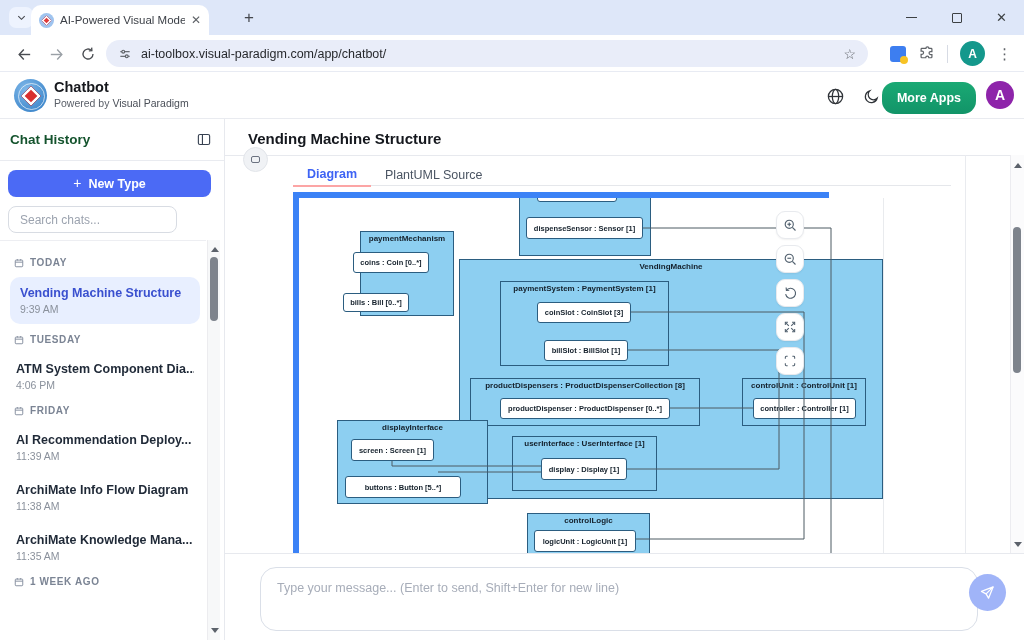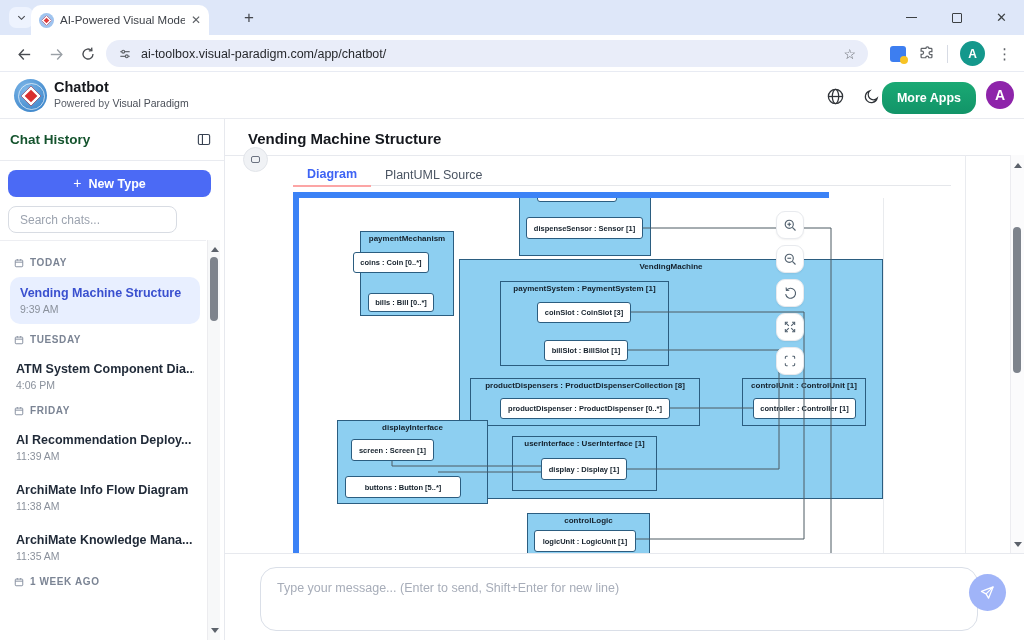--- a/index.html
+++ b/index.html
@@ -288,21 +288,21 @@
 
     <div class="viewer">
       <div class="dcanvas" id="dcanvas">
           <div class="dnode container" style="left: 220px; top: -12px; width: 132px; height: 70px;"></div>
           <div class="dnode part" style="left: 238px; top: -14px; width: 80px; height: 18px;"></div>
           <div class="dnode part" style="left: 227px; top: 19px; width: 117px; height: 22px;">dispenseSensor : Sensor [1]</div>
           <div class="dnode container" style="left: 45px; top: 33px; width: 94px; height: 85px; margin-left: 16px;">
             <div class="dtitle">paymentMechanism</div>
           </div>
           <div class="dnode part" style="left: 54px; top: 54px; width: 76px; height: 21px;">coins : Coin [0..*]</div>
-          <div class="dnode part" style="left: 69px; top: 95px; width: 66px; height: 19px;">bills : Bill [0..*]</div>
+          <div class="dnode part" style="left: 44px; top: 95px; width: 66px; height: 19px;">bills : Bill [0..*]</div>
           <div class="dnode container" style="left: 160px; top: 61px; width: 424px; height: 240px;">
             <div class="dtitle">VendingMachine</div>
           </div>
           <div class="dnode subcontainer" style="left: 201px; top: 83px; width: 169px; height: 85px;">
             <div class="dtitle">paymentSystem : PaymentSystem [1]</div>
           </div>
           <div class="dnode part" style="left: 238px; top: 104px; width: 94px; height: 21px;">coinSlot : CoinSlot [3]</div>
           <div class="dnode part" style="left: 245px; top: 142px; width: 84px; height: 21px;">billSlot : BillSlot [1]</div>
           <div class="dnode subcontainer" style="left: 171px; top: 180px; width: 230px; height: 48px;">
             <div class="dtitle">productDispensers : ProductDispenserCollection [8]</div>

